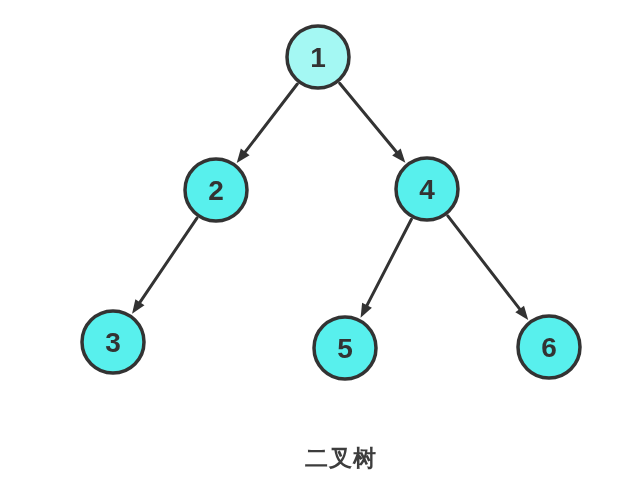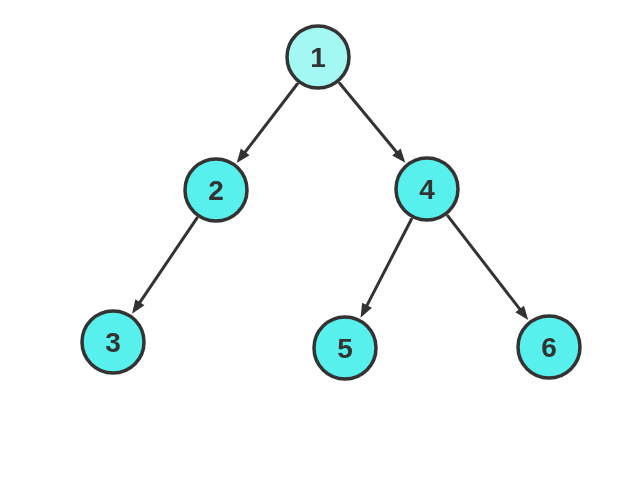--- a/index.html
+++ b/index.html
@@ -69,13 +69,14 @@
       </g>
       <g>
         <circle cx="345" cy="348" r="31" fill="#58f0ed" stroke="#333333" stroke-width="3.5"></circle>
         <text x="345" y="348" dy="0.36em" text-anchor="middle" font-size="28" class="node-label" fill="#333333">5</text>
       </g>
       <g>
         <circle cx="549" cy="347" r="31" fill="#58f0ed" stroke="#333333" stroke-width="3.5"></circle>
         <text x="549" y="347" dy="0.36em" text-anchor="middle" font-size="28" class="node-label" fill="#333333">6</text>
       </g>
     </svg>
+  <div class="caption">二叉树</div>
 </div>
 
 </body></html>

